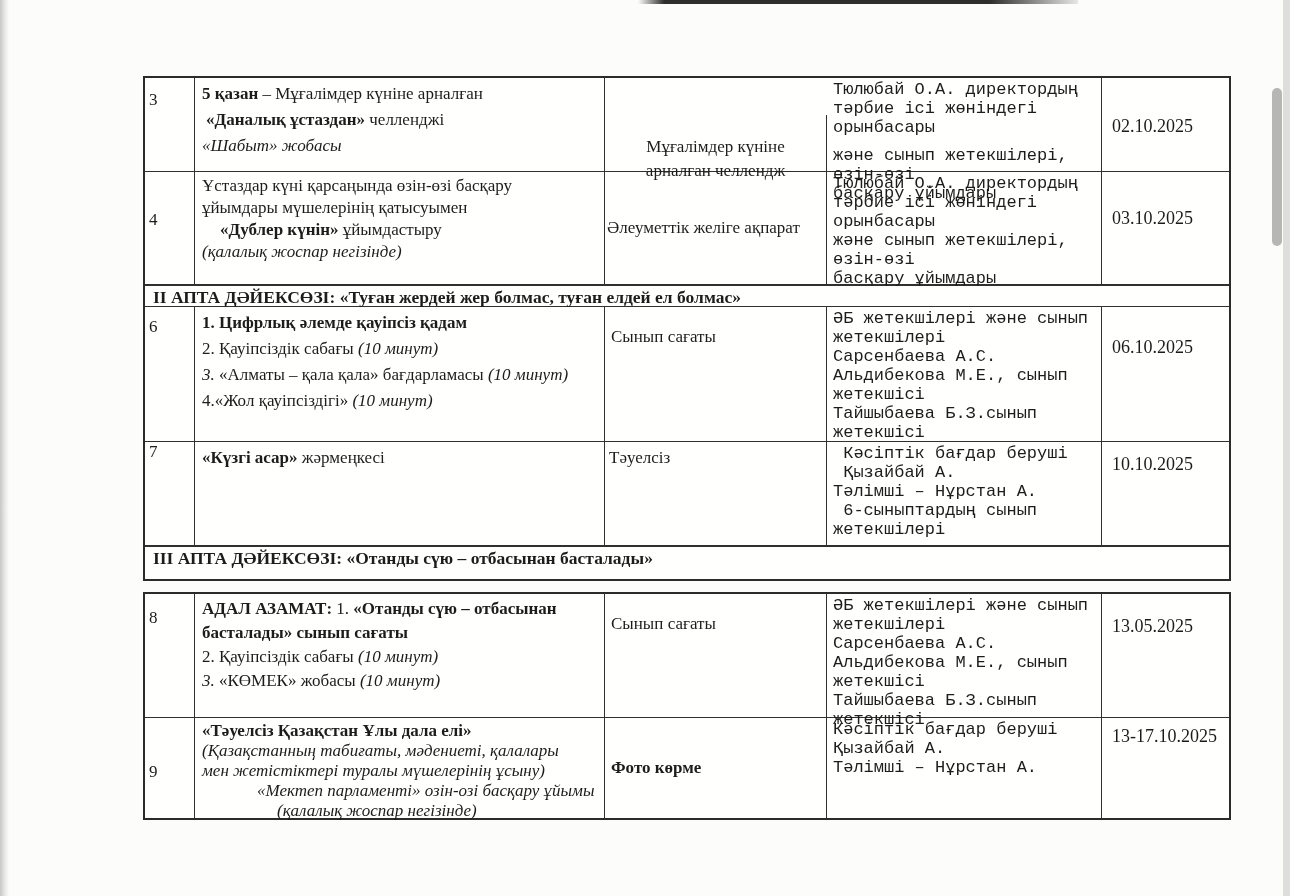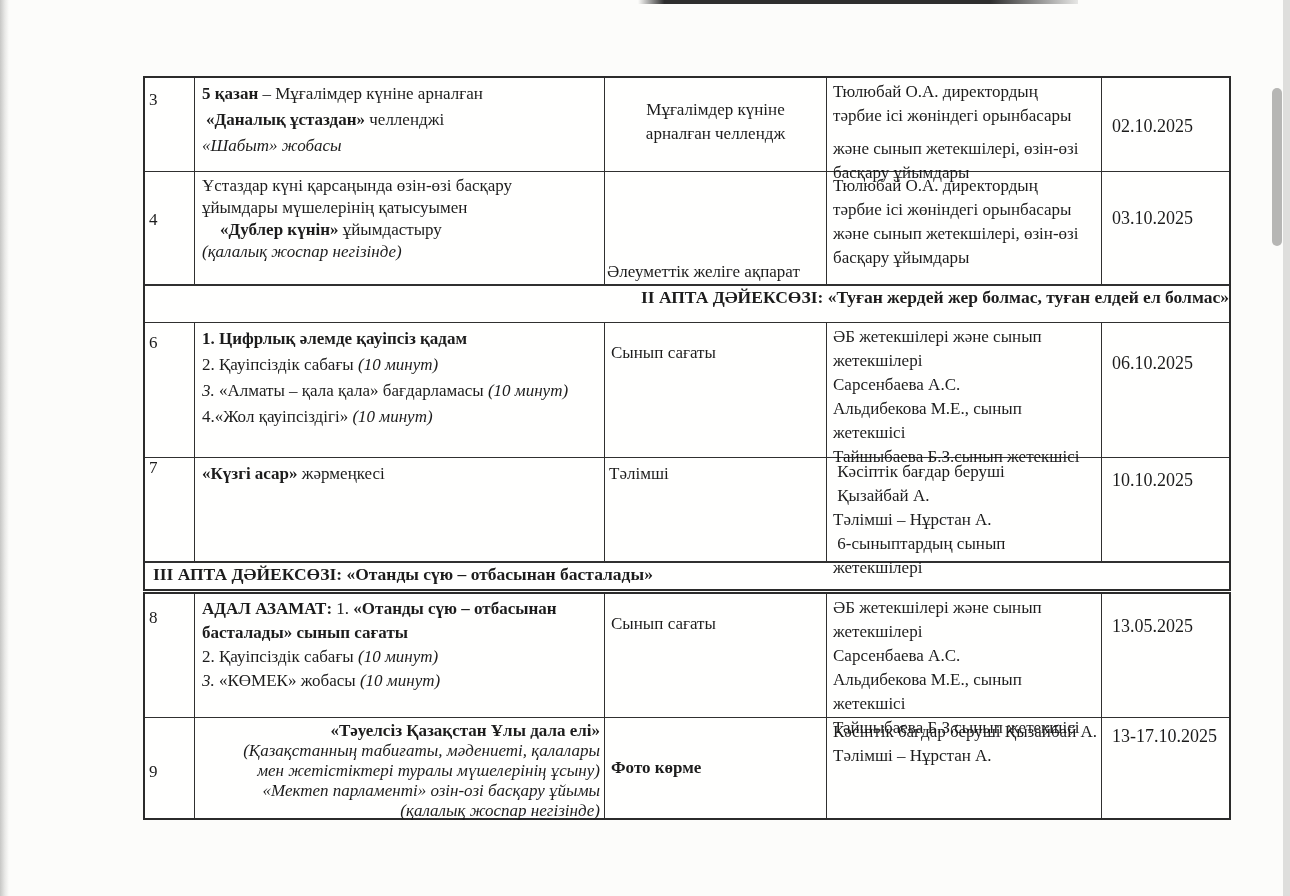--- a/index.html
+++ b/index.html
@@ -35,27 +35,27 @@
   .trow.week { border-top:1px solid #303030; }
   .wlabel {
     font-weight:bold; font-size:17.5px; line-height:20px;
     padding:1px 0 0 8px; white-space:nowrap; width:100%;
   }
   .cell { border-right:1px solid #303030; overflow:visible; }
   .cell:last-child { border-right:none; }
   .c-num  { width:50px;  font-size:17px; padding-left:4px; }
   .c-act  { width:410px; font-size:17px; padding:3px 4px 0 7px; }
   .c-fmt  { width:222px; font-size:17px; line-height:24px; }
-  .c-resp { width:275px; font-size:17px; line-height:24px; padding:2px 2px 0 6px; }
+  .c-resp { width:275px; font-size:17px; line-height:19px; padding:2px 2px 0 6px;font-family:Liberation Mono, monospace; }
   .c-date { flex:1; font-size:18px; padding-left:10px; }
   .aline { white-space:nowrap; }
   .b { font-weight:bold; }
   .i { font-style:italic; }
   .fmt-vc { display:flex; align-items:center; height:100%; }
-  .fmt-center { text-align:center; }
+  .fmt-center { text-align:center;margin-top:37px; }
   .resp-p { white-space:pre-wrap; }
   .resp-p.gap { margin-top:9px; }
 </style>
 </head>
 <body>
 
 <div class="photo">
   <div class="edge-top"></div>
   <div class="edge-left"></div>
   <div class="edge-right"></div>
@@ -82,32 +82,32 @@
           <div class="cell c-date" style="padding-top: 38px;">02.10.2025</div>
         </div>
         <div class="trow item" style="height: 113px;">
           <div class="cell c-num" style="padding-top: 38px;">4</div>
           <div class="cell c-act" style="line-height: 22px;">
             <div class="aline"><span>Ұстаздар күні қарсаңында өзін-өзі басқару</span></div>
             <div class="aline"><span>ұйымдары мүшелерінің қатысуымен</span></div>
             <div class="aline" style="padding-left: 18px;"><span class="b">«Дублер күнін»</span><span> ұйымдастыру</span></div>
             <div class="aline"><span class="i">(қалалық жоспар негізінде)</span></div>
           </div>
-          <div class="cell c-fmt fmt-vc" style="padding-left: 2px; align-items: flex-end;">
+          <div class="cell c-fmt fmt-vc" style="padding-left: 2px;">
             <div style="white-space: pre-line;">Әлеуметтік желіге ақпарат</div>
           </div>
           <div class="cell c-resp">
             <div class="resp-p">Тюлюбай О.А. директордың
 тәрбие ісі жөніндегі орынбасары
 және сынып жетекшілері, өзін-өзі
 басқару ұйымдары</div>
           </div>
           <div class="cell c-date" style="padding-top: 36px;">03.10.2025</div>
         </div>
-        <div class="trow week" style="height: 38px; text-align: right;">
+        <div class="trow week" style="height: 22px;">
           <div class="wlabel">II АПТА ДӘЙЕКСӨЗІ:  «Туған жердей жер болмас, туған елдей ел болмас»</div>
         </div>
         <div class="trow item" style="height: 135px;">
           <div class="cell c-num" style="padding-top: 10px;">6</div>
           <div class="cell c-act" style="line-height: 26px;">
             <div class="aline"><span class="b">1. Цифрлық әлемде қауіпсіз қадам</span></div>
             <div class="aline"><span>2. Қауіпсіздік сабағы </span><span class="i">(10 минут)</span></div>
             <div class="aline"><span class="i">3.</span><span> «Алматы – қала қала» бағдарламасы </span><span class="i">(10 минут)</span></div>
             <div class="aline"><span>4.«Жол қауіпсіздігі» </span><span class="i">(10 минут)</span></div>
           </div>
@@ -123,32 +123,32 @@
 Тайшыбаева Б.З.сынып жетекшісі</div>
           </div>
           <div class="cell c-date" style="padding-top: 30px;">06.10.2025</div>
         </div>
         <div class="trow item" style="height: 104px;">
           <div class="cell c-num" style="padding-top: 0px;">7</div>
           <div class="cell c-act" style="line-height: 25px;">
             <div class="aline"><span class="b">«Күзгі асар»</span><span> жәрмеңкесі</span></div>
           </div>
           <div class="cell c-fmt" style="padding-top: 4px; padding-left: 4px;">
-            <div style="white-space: pre-line;">Тәлімші</div>
+            <div style="white-space: pre-line;">Тәуелсіз</div>
           </div>
           <div class="cell c-resp">
             <div class="resp-p"> Кәсіптік бағдар беруші
  Қызайбай А.
 Тәлімші – Нұрстан А.
  6-сыныптардың сынып
 жетекшілері</div>
           </div>
           <div class="cell c-date" style="padding-top: 12px;">10.10.2025</div>
         </div>
-        <div class="trow week" style="height: 27px;">
+        <div class="trow week" style="height: 33px;">
           <div class="wlabel">III АПТА ДӘЙЕКСӨЗІ: «Отанды сүю – отбасынан басталады»</div>
         </div>
       </div>
       <div class="sheet-table" style="top: 592px;">
         <div class="trow item" style="height: 124px;">
           <div class="cell c-num" style="padding-top: 14px;">8</div>
           <div class="cell c-act" style="line-height: 24px;">
             <div class="aline"><span class="b">АДАЛ АЗАМАТ:</span><span> 1. </span><span class="b">«Отанды сүю – отбасынан</span></div>
             <div class="aline"><span class="b">басталады» сынып сағаты</span></div>
             <div class="aline"><span>2. Қауіпсіздік сабағы </span><span class="i">(10 минут)</span></div>
@@ -162,21 +162,21 @@
 жетекшілері
 Сарсенбаева А.С.
 Альдибекова М.Е., сынып
 жетекшісі
 Тайшыбаева Б.З.сынып жетекшісі</div>
           </div>
           <div class="cell c-date" style="padding-top: 22px;">13.05.2025</div>
         </div>
         <div class="trow item" style="height: 100px;">
           <div class="cell c-num" style="padding-top: 44px;">9</div>
-          <div class="cell c-act" style="line-height: 20px; text-align: right;">
+          <div class="cell c-act" style="line-height: 20px;">
             <div class="aline"><span class="b">«Тәуелсіз Қазақстан Ұлы дала елі»</span></div>
             <div class="aline"><span class="i">(Қазақстанның табиғаты, мәдениеті, қалалары</span></div>
             <div class="aline"><span class="i">мен жетістіктері туралы мүшелерінің ұсыну)</span></div>
             <div class="aline" style="padding-left: 55px;"><span class="i">«Мектеп парламенті» озін-озі басқару ұйымы</span></div>
             <div class="aline" style="padding-left: 75px;"><span class="i">(қалалық жоспар негізінде)</span></div>
           </div>
           <div class="cell c-fmt fmt-vc" style="padding-left: 6px;">
             <div class="b" style="white-space: pre-line;">Фото көрме</div>
           </div>
           <div class="cell c-resp">

